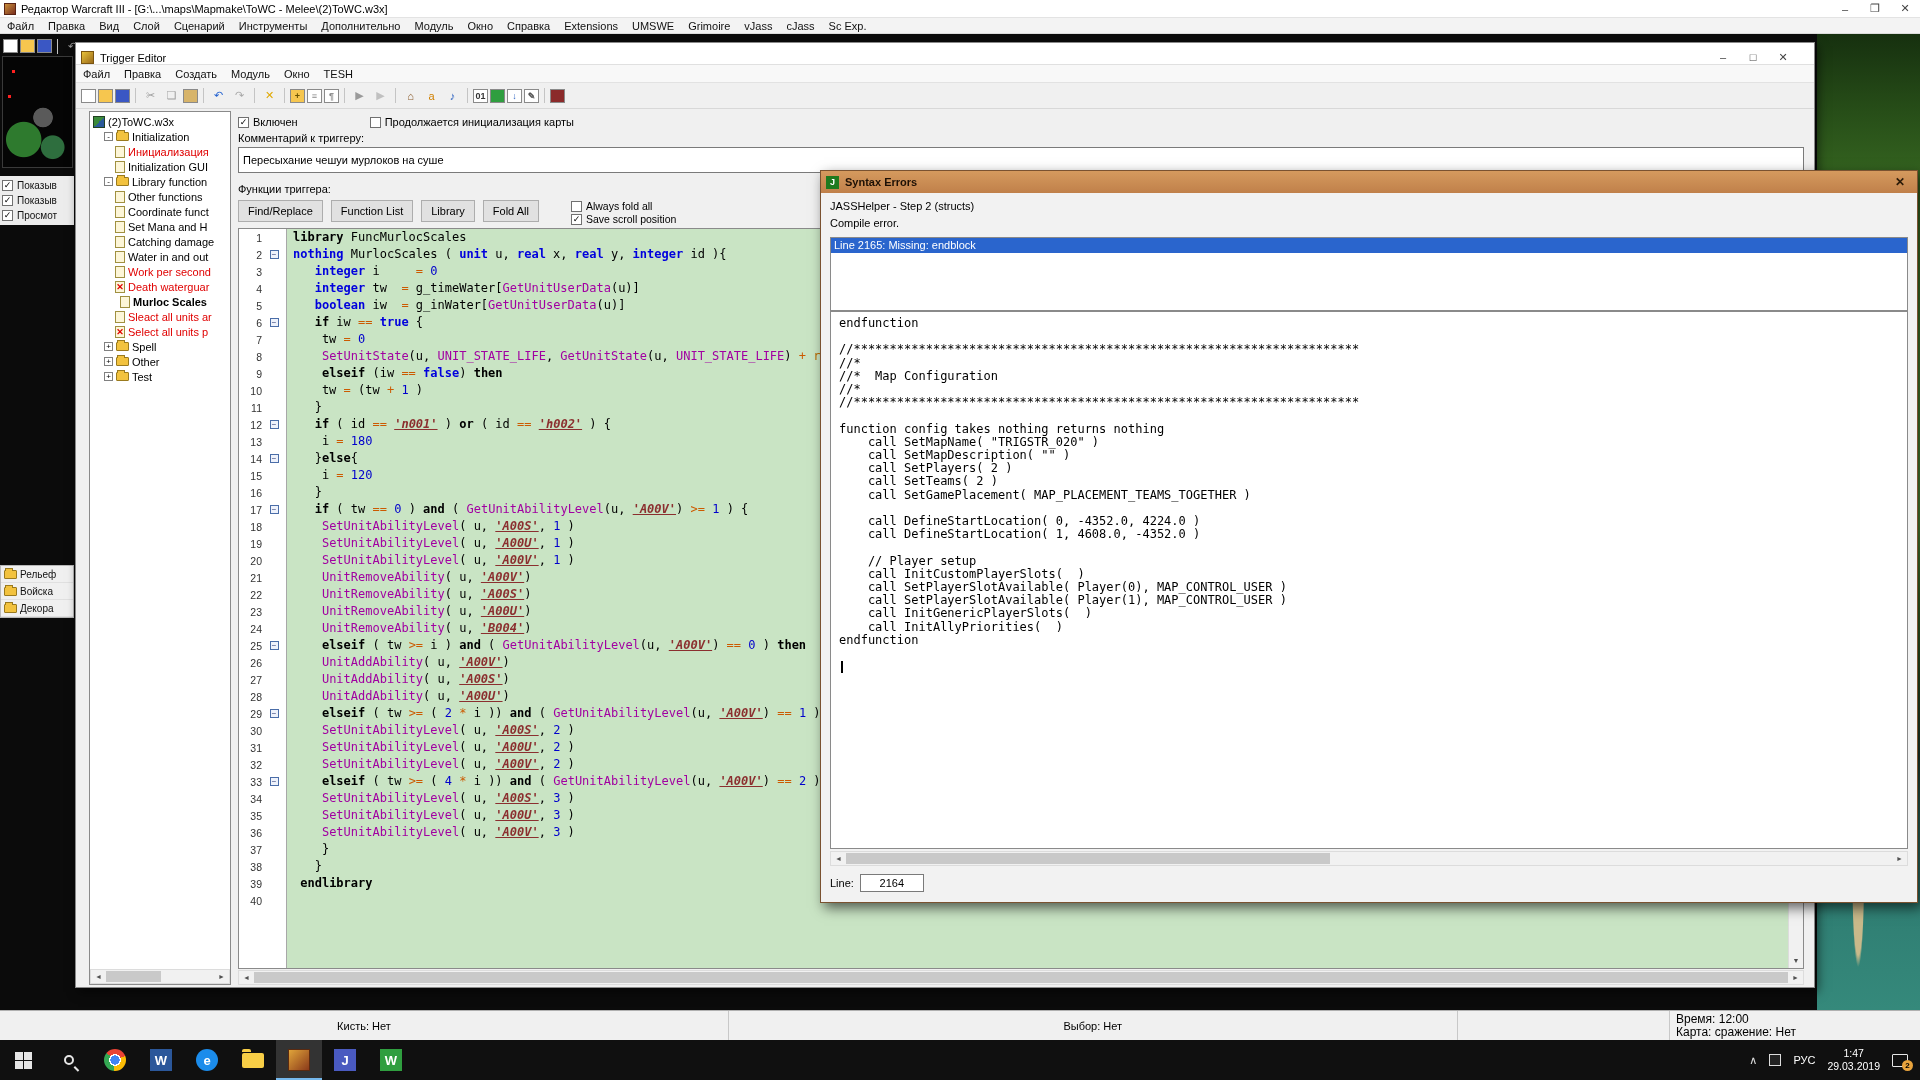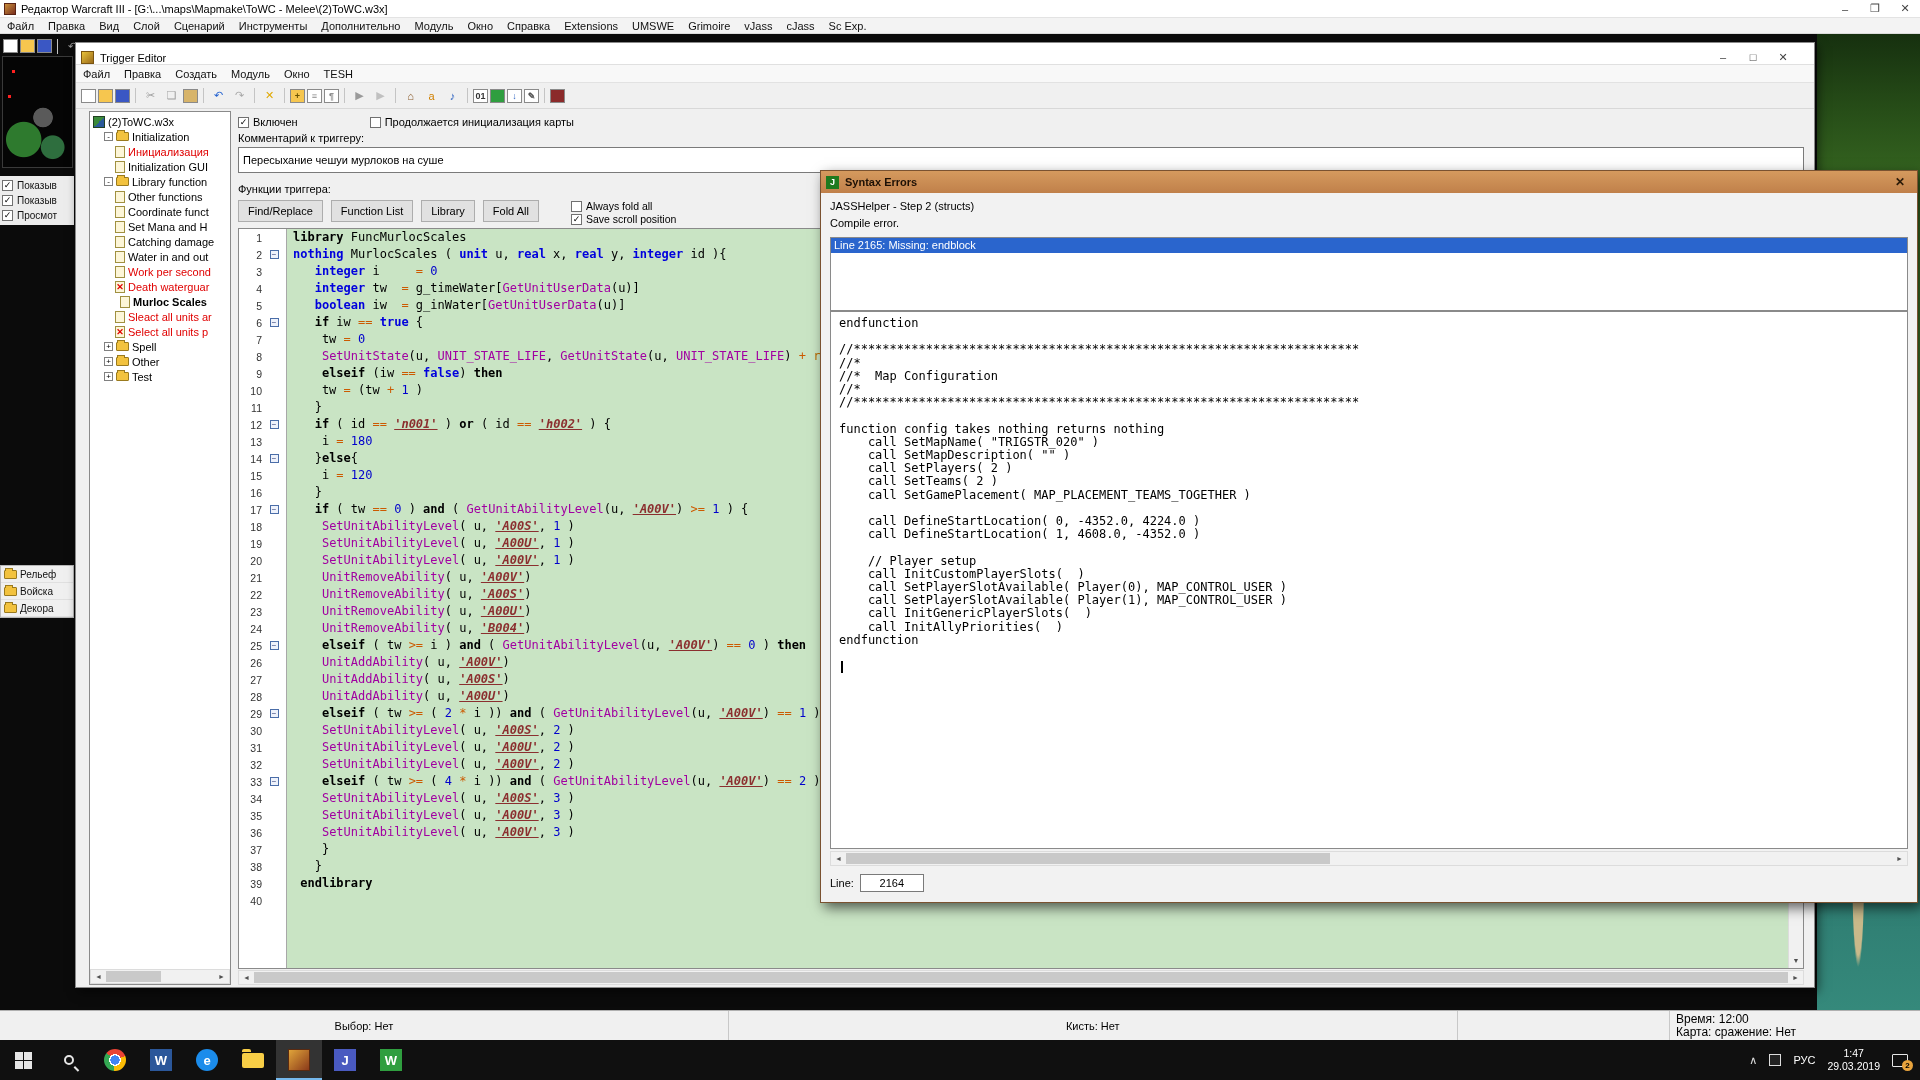--- a/index.html
+++ b/index.html
@@ -666,22 +666,22 @@
         <span class="sb-btn h" style="margin-left:auto">►</span>
       </div>
       <div class="sd-bottom">
         <span>Line:</span>
         <input id="sd-line-input" value="2164" style="">
       </div>
     </div>
   </div>
 
   <div id="statusbar">
+    <div class="sb-sec" style="flex:0.62">Кисть: Нет</div>
     <div class="sb-sec" style="flex:0.62">Выбор: Нет</div>
-    <div class="sb-sec" style="flex:0.62">Кисть: Нет</div>
     <div class="sb-sec" style="flex:0.18"></div>
     <div class="sb-right">
       <span>Время: 12:00</span>
       <span>Карта: сражение: Нет</span>
     </div>
   </div>
 
   <div id="taskbar">
     <div id="tk-icons" style="display:flex">
         <div class="tk-cell">

